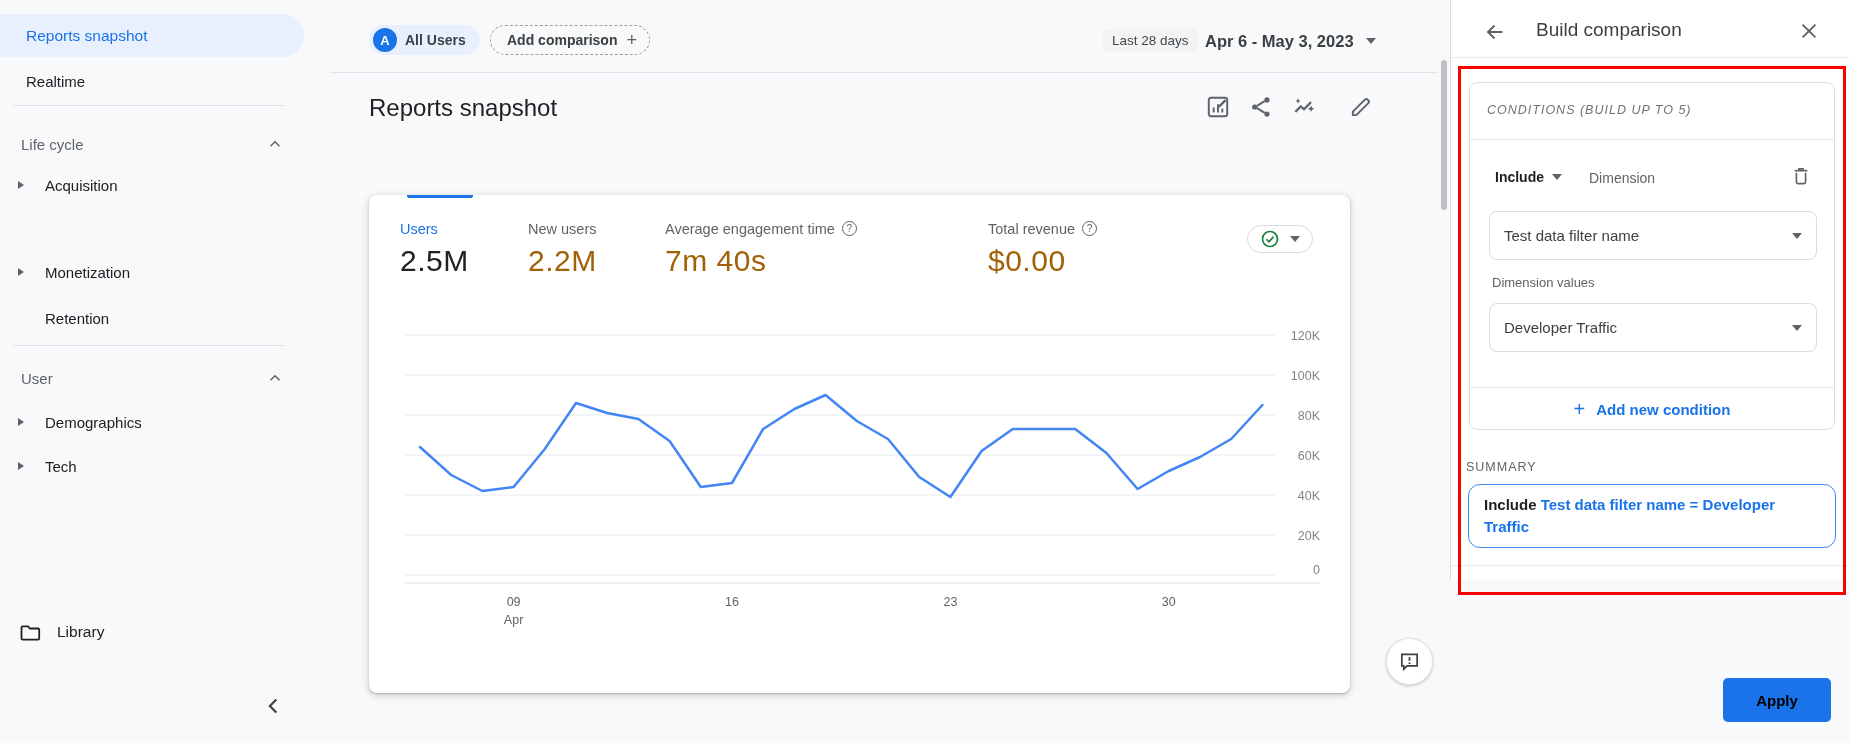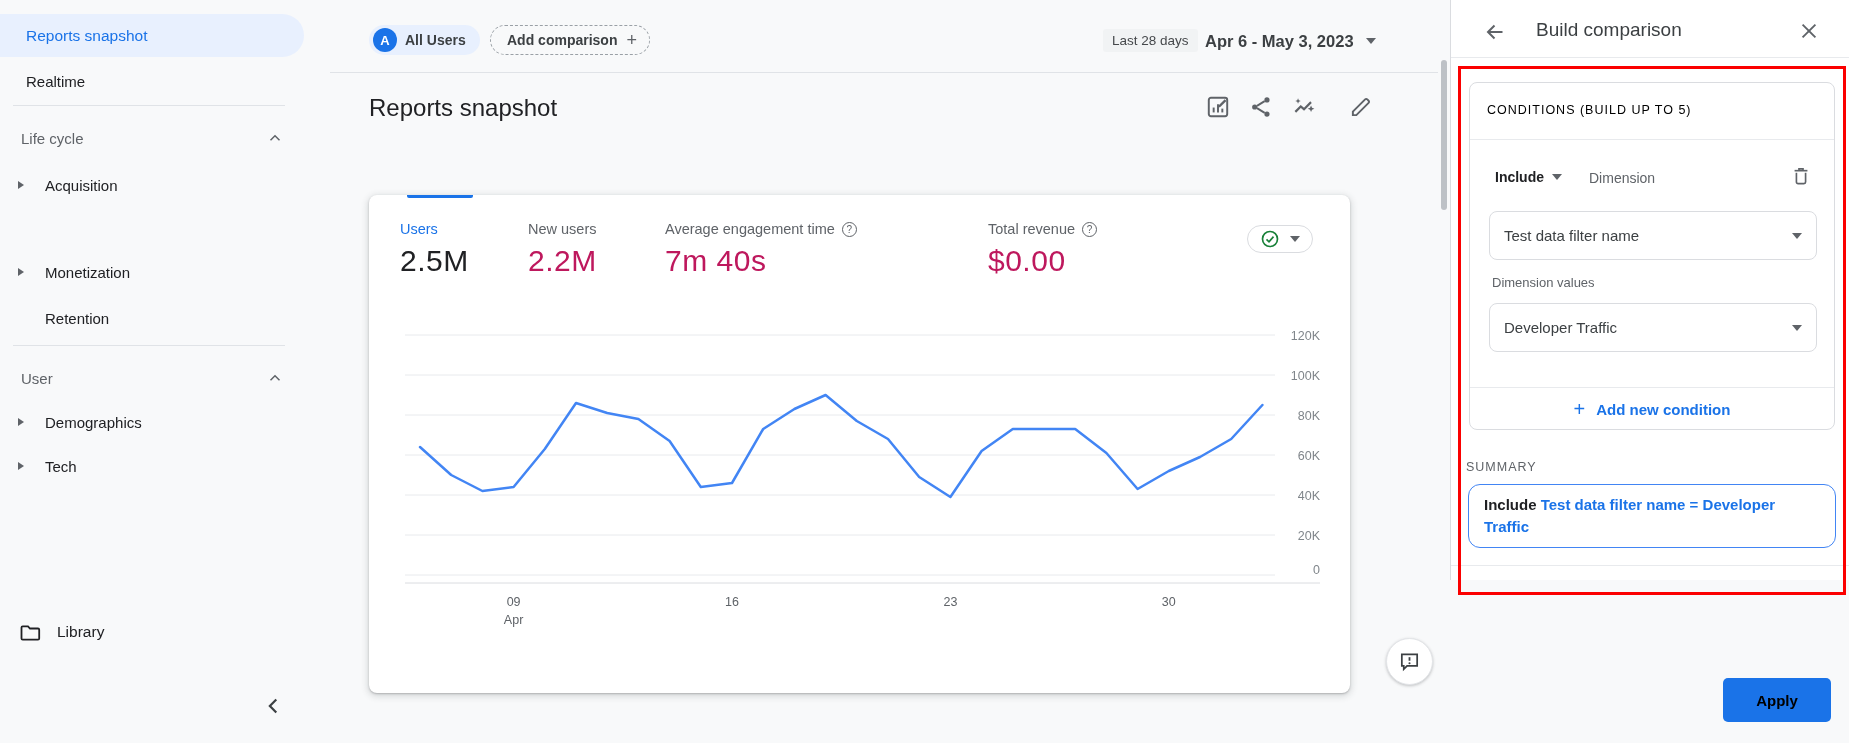--- a/index.html
+++ b/index.html
@@ -67,22 +67,22 @@
   .hdr-icon { top:94px; width:26px; height:26px; cursor:pointer; }
 
   
   .card {
     left:369px; top:195px; width:981px; height:498px;
     background:#fff; border-radius:8px;
     box-shadow:0 1px 2px rgba(60,64,67,.3), 0 2px 6px 2px rgba(60,64,67,.15);
   }
   .tab-indicator { left:38px; top:0; width:66px; height:3px; background:#1a73e8; border-radius:0 0 2px 2px; }
   .metric { top:26px; cursor:pointer; }
-  .metric .m-label { font-size:14.5px; color:#5f6368; display:flex; align-items:flex-end; gap:7px; }
-  .metric .m-value { font-size:30px; margin-top:7px; color:#be185d; letter-spacing:.5px; }
+  .metric .m-label { font-size:14.5px; color:#5f6368; display:flex; align-items:flex-start; gap:7px; }
+  .metric .m-value { font-size:30px; margin-top:7px; color:#a16207; letter-spacing:.5px; }
   .metric.active .m-label { color:#1a73e8; }
   .metric.active .m-value { color:#202124; }
   .help-circle {
     width:15px; height:15px; border:1.4px solid #5f6368; border-radius:50%;
     font-size:10px; color:#5f6368; display:inline-flex; align-items:center; justify-content:center; cursor:pointer;
   }
   .status-pill {
     left:878px; top:30px; width:66px; height:28px;
     border:1px solid #dadce0; border-radius:14px;
     display:flex; align-items:center; justify-content:center; gap:10px; cursor:pointer; background:#fff;
@@ -101,21 +101,21 @@
   .scroll-thumb { left:1441px; top:60px; width:6px; height:150px; background:#bdc1c6; border-radius:3px; cursor:pointer; }
 
   
   .panel { left:1450px; top:0; width:399px; height:580px; background:#fff; border-left:1px solid #dadce0; }
   .panel-title { left:85px; top:19px; font-size:19px; color:#3c4043; }
   .panel-divider { left:0; width:399px; height:1px; background:#e8eaed; }
   .icon-btn { cursor:pointer; }
   .red-box { left:7px; top:66px; width:388px; height:529px; border:3px solid #fb0000; pointer-events:none; z-index:5; }
 
   .cond-card { left:18px; top:82px; width:366px; height:348px; border:1px solid #dadce0; border-radius:8px; background:#fff; }
-  .cond-title { left:17px; top:20px; font-size:12.5px; letter-spacing:1px; color:#000000; }
+  .cond-title { left:17px; top:20px; font-size:12.5px; letter-spacing:1px; color:#737373;font-style:italic; }
   .card-divider { left:0; width:364px; height:1px; background:#e8eaed; }
   .include-label { left:25px; top:86px; font-size:14px; font-weight:bold; color:#202124; display:flex; align-items:center; gap:8px; cursor:pointer; }
   .dim-label { left:119px; top:87px; font-size:14px; color:#5f6368; }
   .trash { left:320px; top:82px; cursor:pointer; }
   .select-box {
     left:19px; width:328px; height:49px;
     border:1px solid #dadce0; border-radius:8px; background:#fff;
     display:flex; align-items:center; padding:0 14px;
     font-size:15px; color:#3c4043; cursor:pointer;
   }
@@ -149,21 +149,21 @@
 <div class="abs sidebar">
   <div class="abs nav-pill">
     <span>Reports snapshot</span>
   </div>
   <div class="abs nav-item" style="top:60px;">
     <span>Realtime</span>
   </div>
 
   <div class="abs sb-divider" style="top:105px;"></div>
 
-  <div class="abs nav-head" style="top:123px;">
+  <div class="abs nav-head" style="top:123px;align-items:flex-end;">
     <span>Life cycle</span>
     <svg width="18" height="18" viewBox="0 0 24 24">
         <polyline points="6,15 12,9 18,15" fill="none" stroke="#5f6368" stroke-width="2"></polyline>
       </svg>
   </div>
   <div class="nav-sub" style="top:163px;">
     <span class="tri"></span>
     <span>Acquisition</span>
   </div>
   <div class="nav-sub" style="top:250px;">

